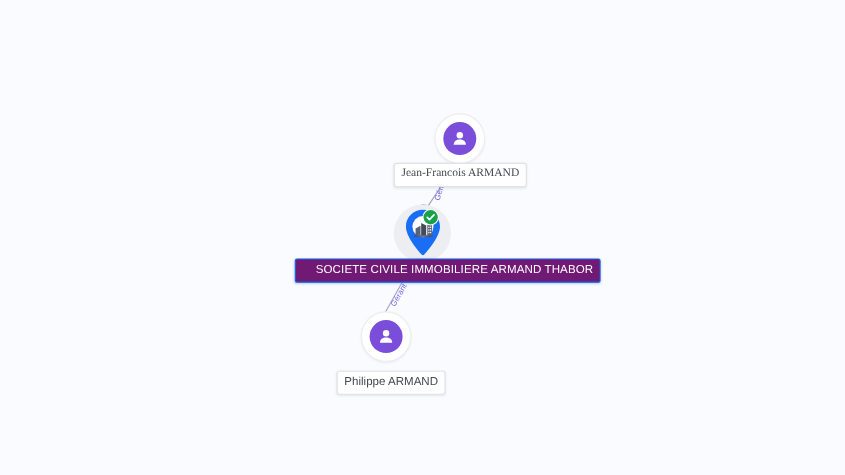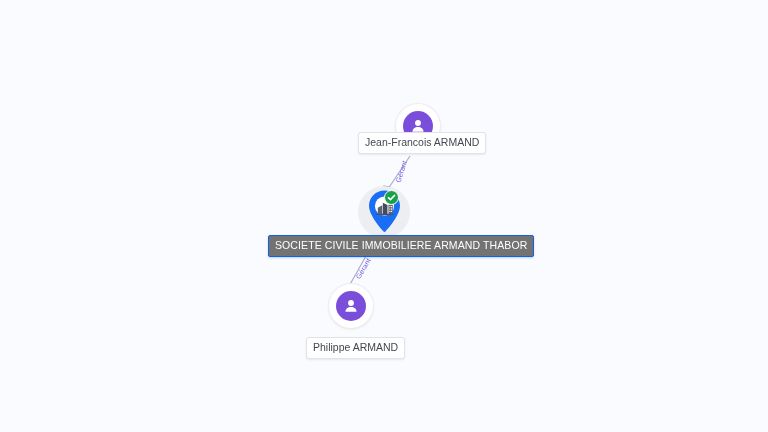--- a/index.html
+++ b/index.html
@@ -91,21 +91,21 @@
     color: #44484f;
     font-size: 10.5px;
     line-height: 1;
     padding: 4px 6px 5px 6px;
     white-space: nowrap;
     box-shadow: 0 1px 2px rgba(60,64,80,0.10);
   }
 
   
   #node-jf { left: 396px; top: 104px; }
-  #label-jf { left: 358px; top: 132px; }
+  #label-jf { left: 358px; top: 148px; font-family: Liberation Serif, serif; }
 
   #node-pa { left: 329px; top: 284px; }
   #label-pa { left: 306px; top: 337px; }
 
   
   #node-company {
     position: absolute;
     left: 358px;
     top: 186px;
     width: 52px;
@@ -151,28 +151,28 @@
     align-items: center;
     justify-content: center;
     box-sizing: border-box;
   }
   .verified-badge svg { display: block; }
 
   #label-company {
     position: absolute;
     left: 268px;
     top: 235px;
-    background: #737373;
+    background: #701a75;
     border: 1px solid #1560dd;
     border-radius: 2px;
     color: #ffffff;
     font-size: 10.5px;
     line-height: 1;
     font-weight: normal;
-    padding: 4px 6px 5px 6px;
+    padding: 4px 6px 5px 18px;
     white-space: nowrap;
     letter-spacing: 0.1px;
     box-shadow: 0 1px 2px rgba(26,110,245,0.30);
   }
 </style>
 </head>
 <body>
 
 <div id="graph-canvas">
 

